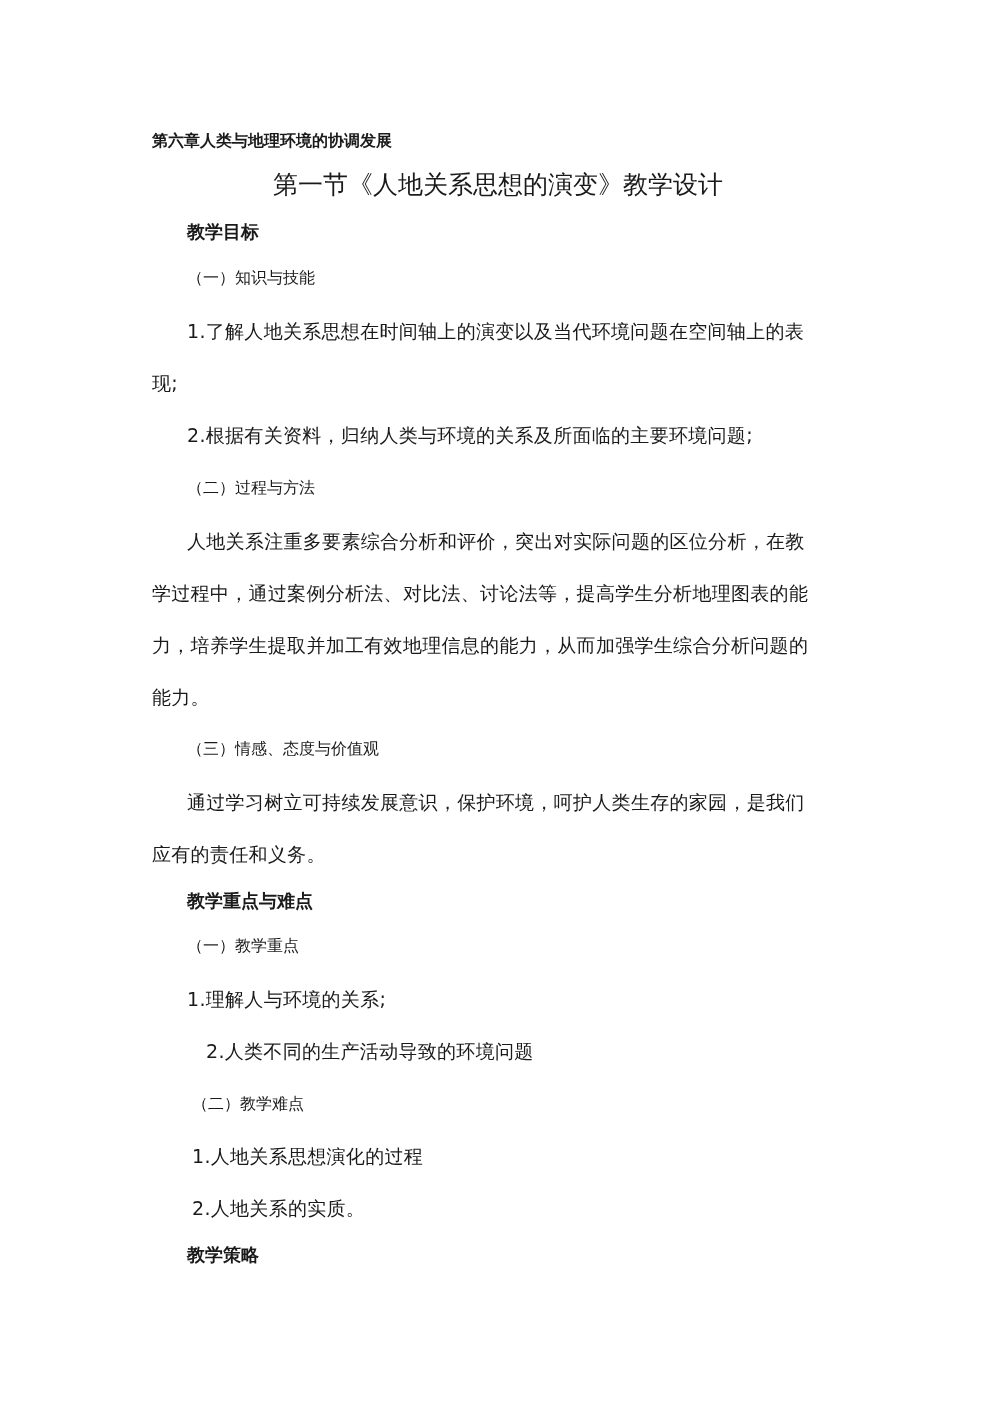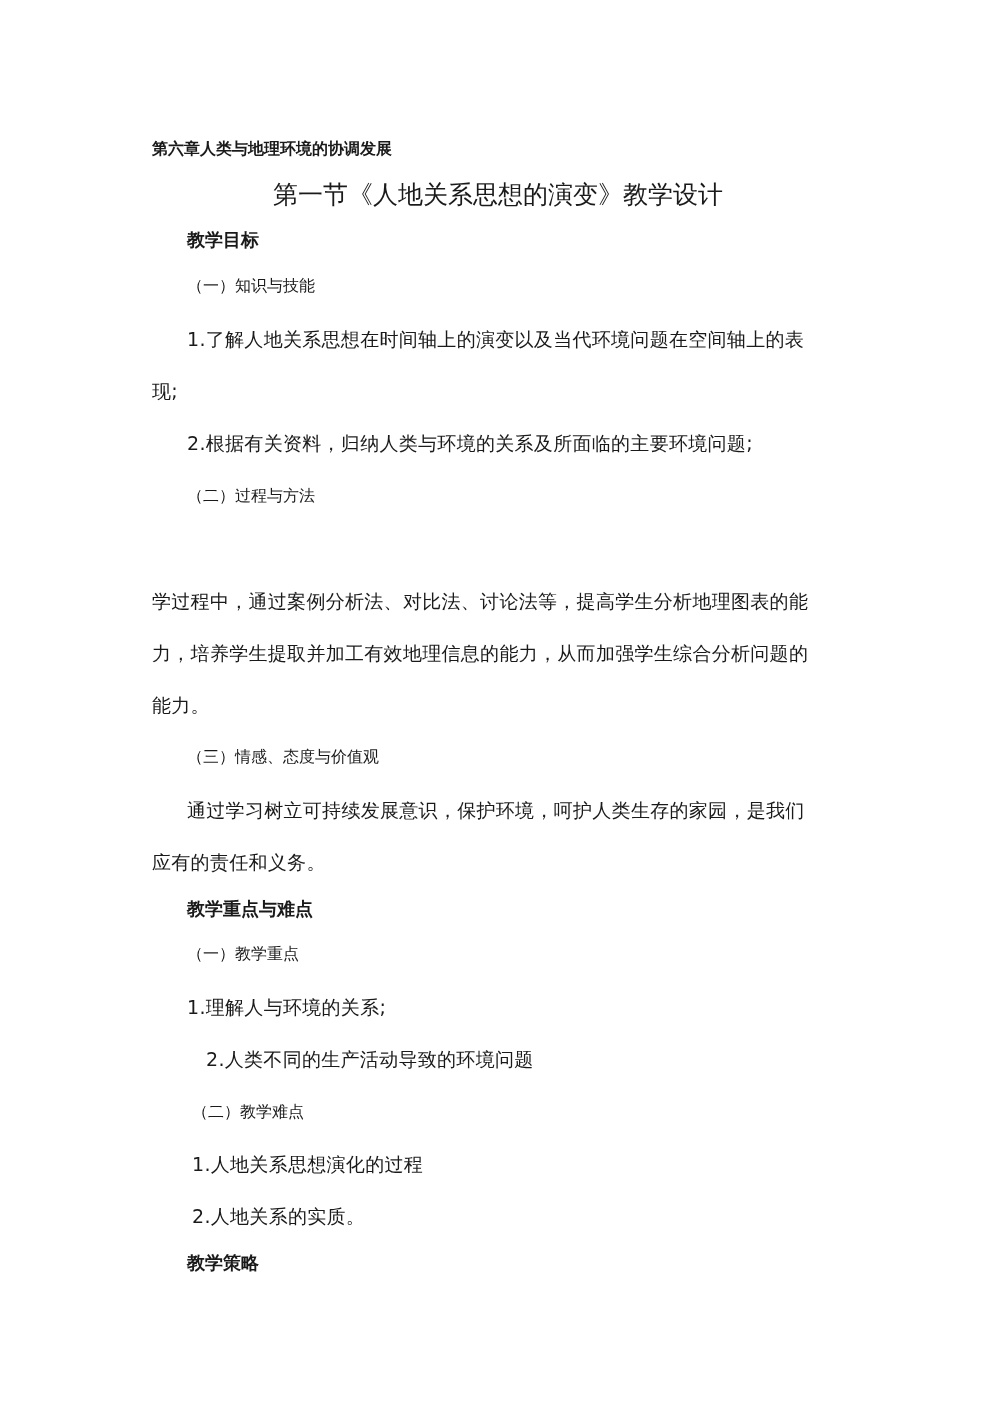--- a/index.html
+++ b/index.html
@@ -10,41 +10,42 @@
     body {
       width: 1000px;
       height: 1414px;
       position: relative;
       overflow: hidden;
       font-family: "DejaVu Sans", "Liberation Sans", sans-serif;
       color: #1a1a1a;
     }
     .page {
       position: absolute;
-      left: 0; top: 8px;
+      left: 0; top: 0;
       width: 1000px;
       height: 1239px;
     }
     .line {
       position: absolute;
       white-space: nowrap;
       font-size: 19px;
       line-height: 24px;
     }
     .chapter {
       font-size: 16px;
       font-weight: bold;
       left: 152px;
       top: 129px;
     }
     .title {
       font-size: 25px;
       line-height: 30px;
       left: 273px;
       top: 172px;
+      font-family: Liberation Mono, monospace;
     }
     .h-bold {
       font-weight: bold;
       font-size: 18px;
     }
     .sub {
       font-size: 16px;
     }
     .para {
       font-size: 19px;
@@ -63,20 +64,21 @@
   <div class="line h-bold" style="left:187px; top:220px;">教学目标</div>
 
   <div class="line sub" style="left:187px; top:266px;">（一）知识与技能</div>
 
   <div class="line para" style="left:187px; top:319px;">1.了解人地关系思想在时间轴上的演变以及当代环境问题在空间轴上的表</div>
   <div class="line para" style="left:152px; top:371px;">现;</div>
   <div class="line para" style="left:187px; top:423px;">2.根据有关资料，归纳人类与环境的关系及所面临的主要环境问题;</div>
 
   <div class="line sub" style="left:187px; top:476px;">（二）过程与方法</div>
 
+  <div class="line para" style="left:187px; top:529px;">人地关系注重多要素综合分析和评价，突出对实际问题的区位分析，在教</div>
   <div class="line para" style="left:152px; top:581px;">学过程中，通过案例分析法、对比法、讨论法等，提高学生分析地理图表的能</div>
   <div class="line para" style="left:152px; top:633px;">力，培养学生提取并加工有效地理信息的能力，从而加强学生综合分析问题的</div>
   <div class="line para" style="left:152px; top:685px;">能力。</div>
 
   <div class="line sub" style="left:187px; top:737px;">（三）情感、态度与价值观</div>
 
   <div class="line para" style="left:187px; top:790px;">通过学习树立可持续发展意识，保护环境，呵护人类生存的家园，是我们</div>
   <div class="line para" style="left:152px; top:842px;">应有的责任和义务。</div>
 
   <div class="line h-bold" style="left:187px; top:889px;text-align:center;">教学重点与难点</div>

